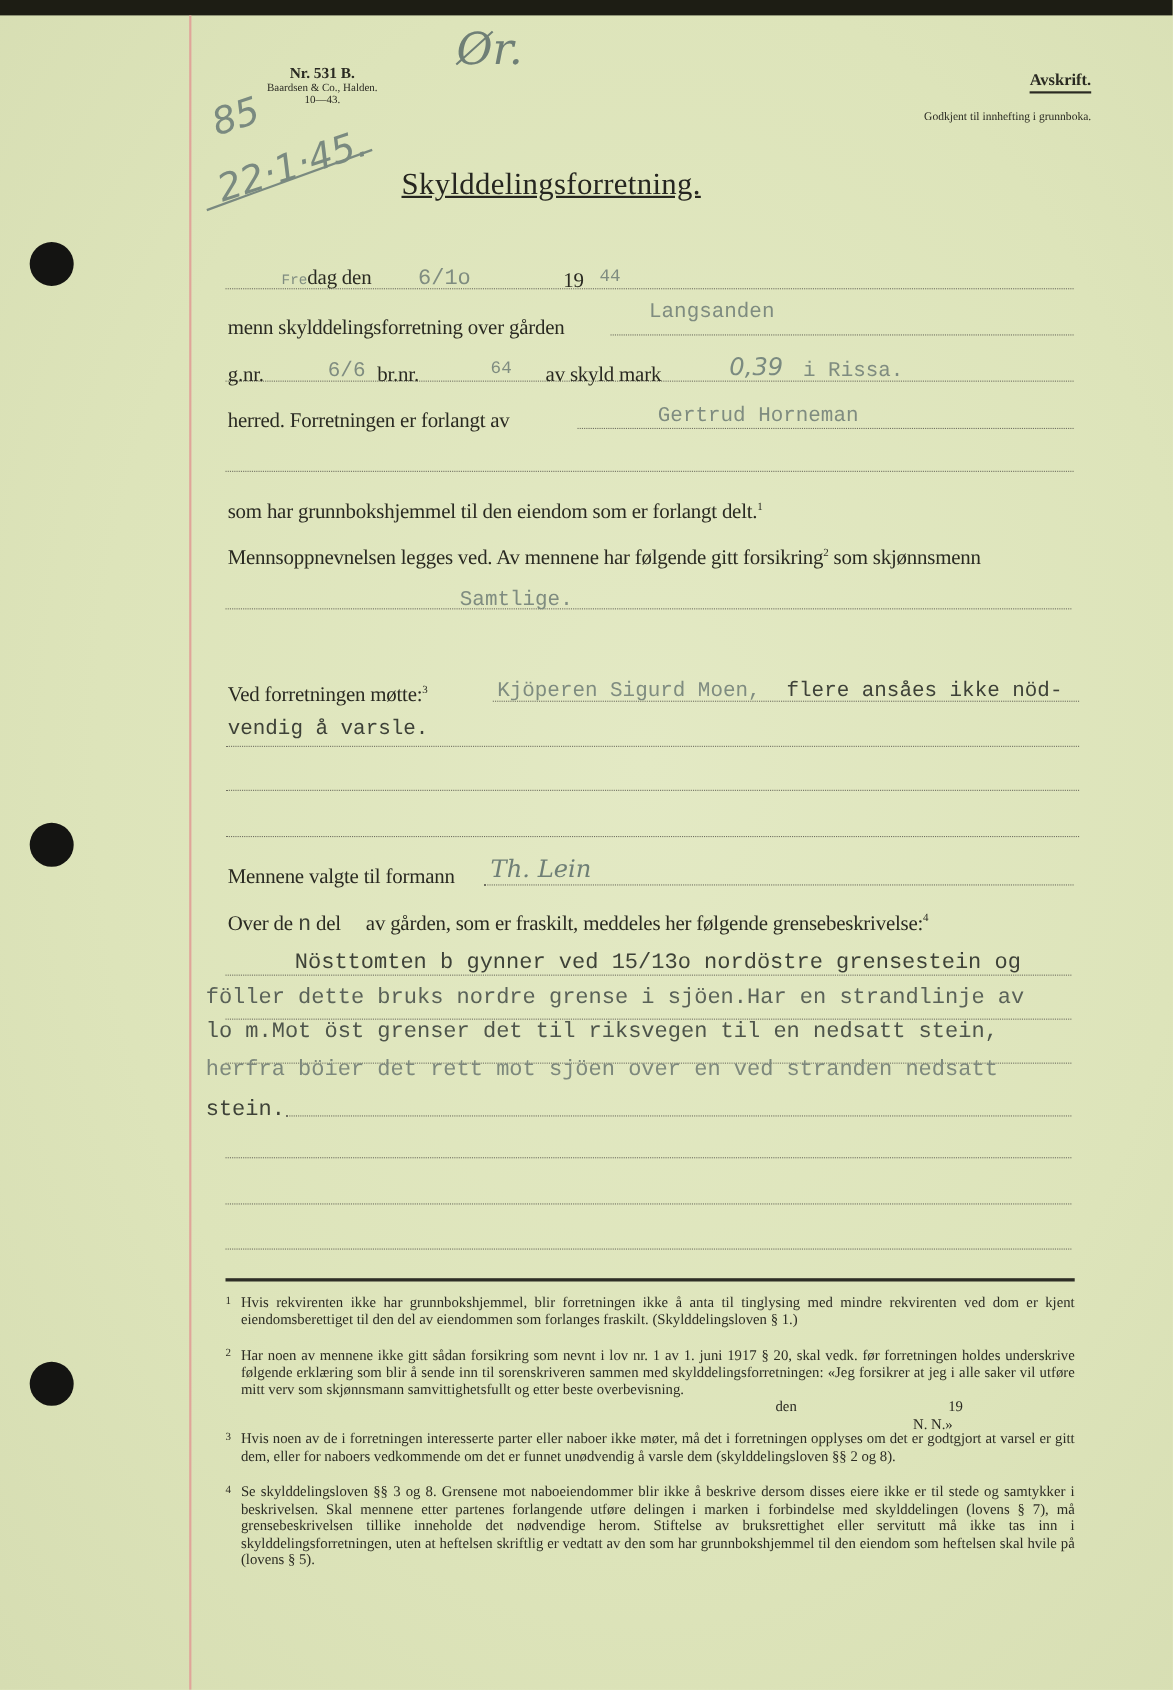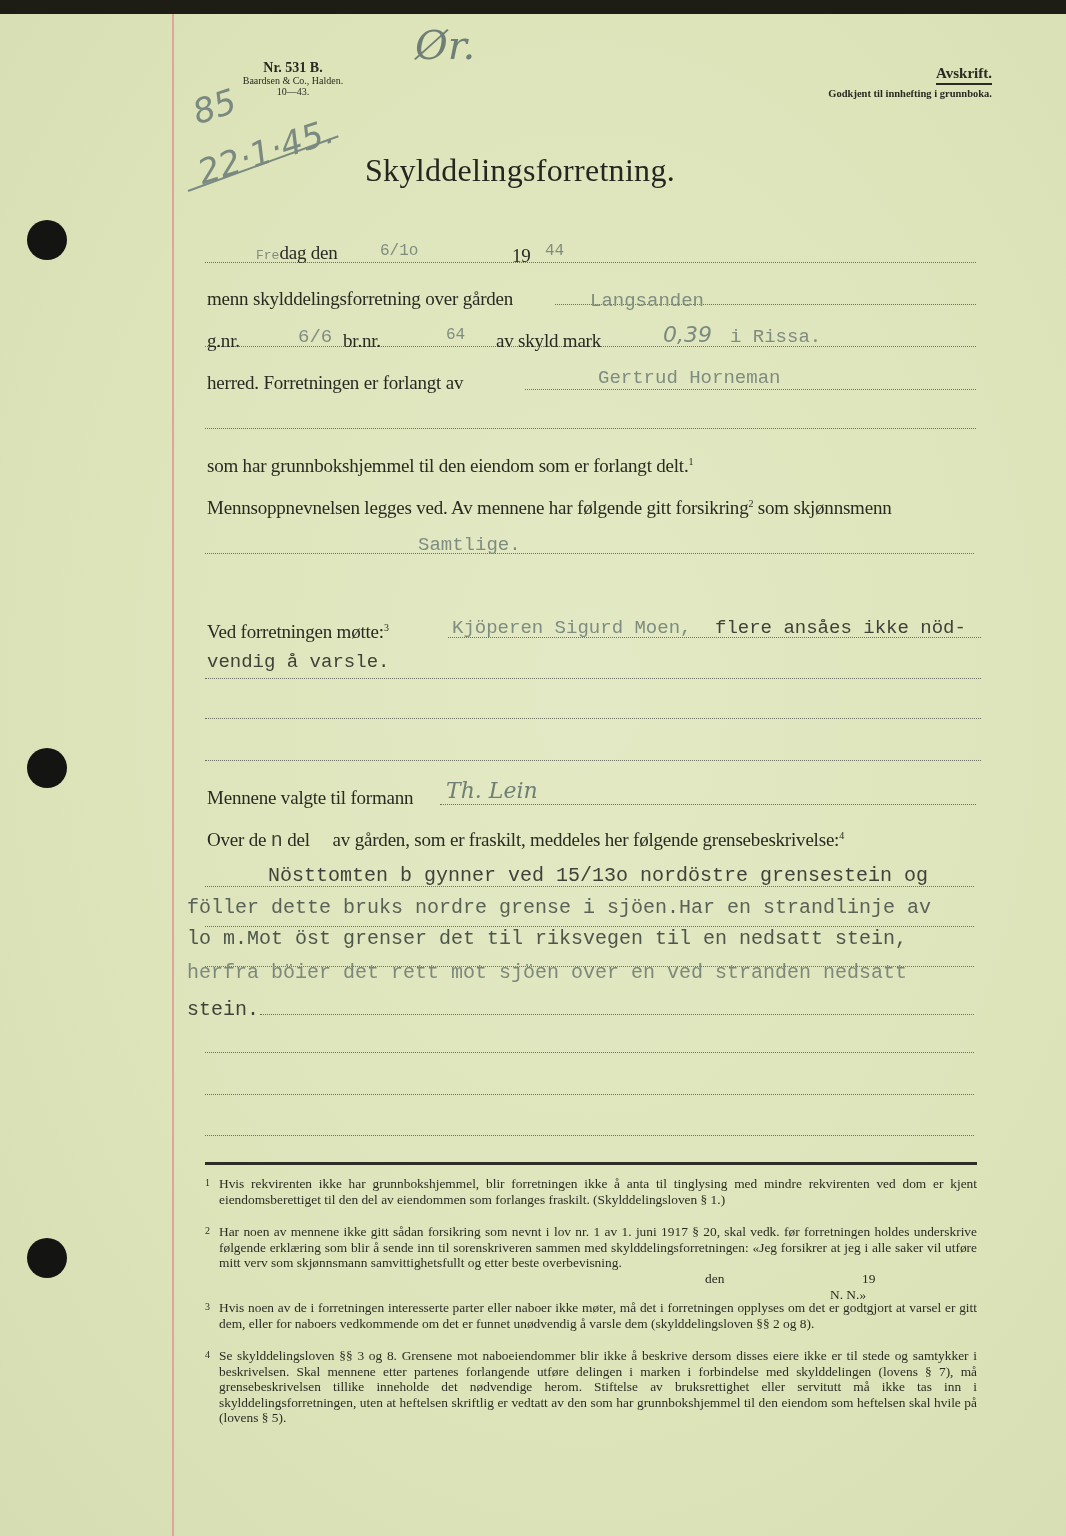--- a/index.html
+++ b/index.html
@@ -15,23 +15,23 @@
     .redline { position: absolute; left: 172px; top: 14px; width: 2px; height: 1522px; background: #e0a59a; }
     .hole { position: absolute; width: 40px; height: 40px; border-radius: 50%; background: #141412; left: 27px; }
     .abs { position: absolute; white-space: nowrap; }
 
     .printer { text-align: center; line-height: 1.1; }
     .printer .nr { font-size: 14px; font-weight: bold; }
     .printer .small { font-size: 10px; }
 
     .avskrift { text-align: right; }
     .avskrift .t { font-size: 15px; font-weight: bold; border-bottom: 2px solid #2a2a22; display: inline-block; padding-bottom: 1px; }
-    .avskrift .s { font-size: 10.5px; font-weight: bold; margin-top: 3px; }
+    .avskrift .s { font-size: 10.5px; font-weight: normal; margin-top: 16px; }
 
-    .title { font-size: 32px; letter-spacing: 0.3px; color: #262620; }
+    .title { font-size: 28px; letter-spacing: 0.3px; color: #262620; text-decoration: underline; }
 
     .hand { font-family: "DejaVu Sans", sans-serif; color: #7a8a80; font-style: italic; }
     .hand-big { font-size: 34px; transform: rotate(-18deg); transform-origin: left bottom; }
     .sig { font-size: 40px; font-family: "DejaVu Serif", serif; font-style: italic; color: #6f7f76; }
 
     .line { position: absolute; left: 205px; right: 90px; height: 0; border-bottom: 1.5px dotted #6f6f60; }
     .txt { font-size: 19px; color: #2a2a22; letter-spacing: -0.2px; }
     .typed { font-family: "Liberation Mono", "DejaVu Sans Mono", monospace; font-size: 19px; color: #7f8c80; }
     .typed.dark { color: #3e4238; }
     sup { font-size: 10px; }
@@ -66,27 +66,27 @@
     <div class="t">Avskrift.</div>
     <div class="s">Godkjent til innhefting i grunnboka.</div>
   </div>
 
   <div class="abs title" style="left:365px;top:152px">Skylddelingsforretning.</div>
 
   <div class="line" style="top:262px"></div>
   <div class="abs" style="left:256px;top:242px">
     <span class="typed" style="font-size:13px">Fre</span><span class="txt">dag den</span>
   </div>
-  <div class="abs typed" style="left:380px;top:242px;font-size:16px">6/1o</div>
+  <div class="abs typed" style="left:380px;top:242px;font-size:20px">6/1o</div>
   <div class="abs txt" style="left:512px;top:245px">19</div>
   <div class="abs typed" style="left:545px;top:242px;font-size:16px">44</div>
 
   <div class="line" style="top:304px;left:555px"></div>
   <div class="abs txt" style="left:207px;top:288px">menn skylddelingsforretning over gården</div>
-  <div class="abs typed" style="left:590px;top:290px">Langsanden</div>
+  <div class="abs typed" style="left:590px;top:272px">Langsanden</div>
 
   <div class="line" style="top:346px"></div>
   <div class="abs txt" style="left:207px;top:330px">g.nr.</div>
   <div class="abs typed" style="left:298px;top:326px">6/6</div>
   <div class="abs txt" style="left:343px;top:330px">br.nr.</div>
   <div class="abs typed" style="left:446px;top:326px;font-size:16px">64</div>
   <div class="abs txt" style="left:496px;top:330px">av skyld mark</div>
   <div class="abs hand" style="left:663px;top:322px;font-size:22px">0,39</div>
   <div class="abs typed" style="left:730px;top:326px">i Rissa.</div>
 

